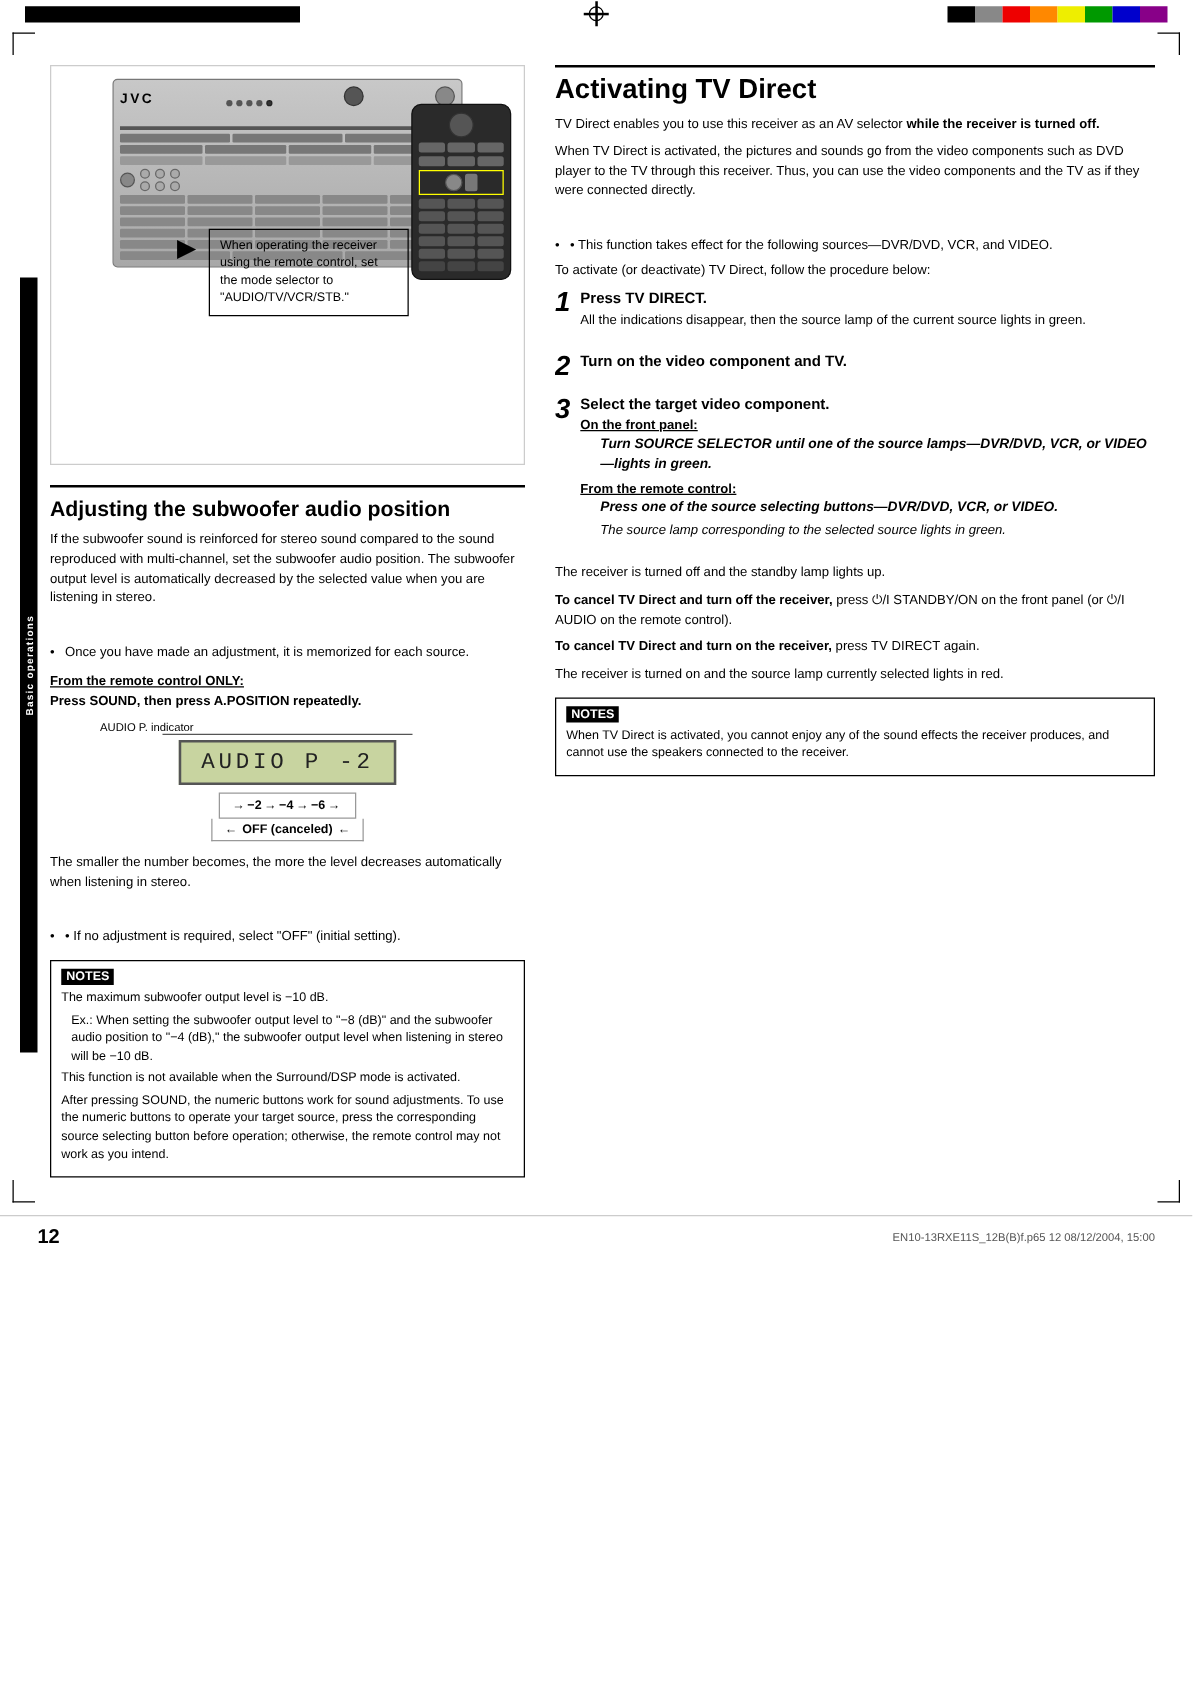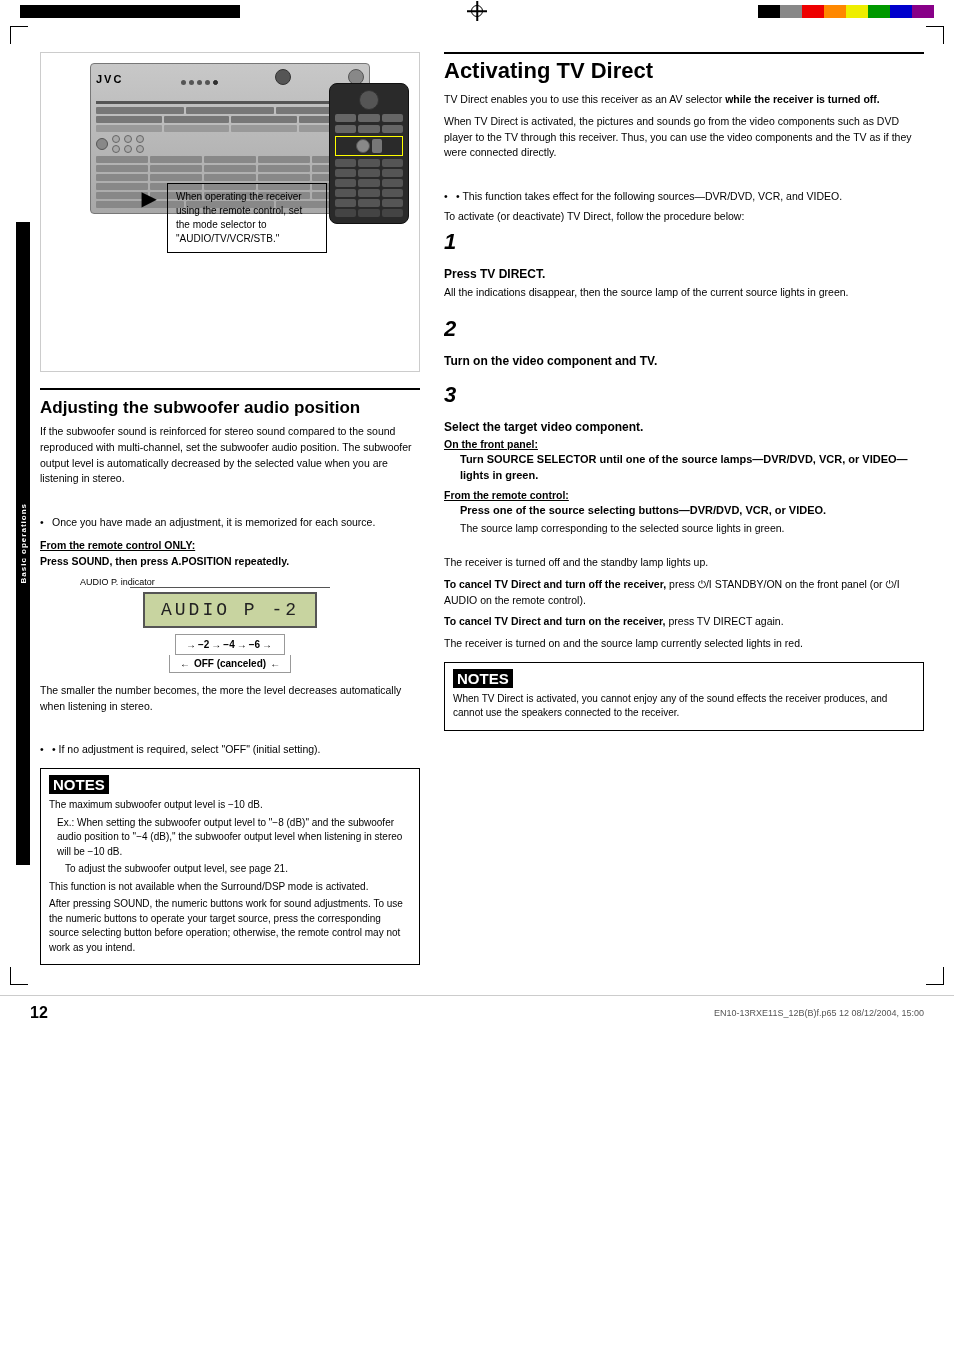--- a/index.html
+++ b/index.html
@@ -73,21 +73,21 @@
     }
 
     
     .notes-box {
       border: 1px solid #000;
       padding: 6px 8px;
       margin-top: 8px;
     }
     .notes-title {
       font-weight: bold;
-      font-size: 15px;
+      font-size: 10px;
       background: #000;
       color: #fff;
       padding: 1px 4px;
       display: inline-block;
       margin-bottom: 4px;
     }
     .notes-text {
       font-size: 10px;
       line-height: 1.45;
       margin-bottom: 3px;
@@ -119,21 +119,20 @@
     .step-number {
       font-size: 22px;
       font-weight: bold;
       font-style: italic;
       float: left;
       margin-right: 8px;
       line-height: 1;
     }
     .step-content {
       overflow: hidden;
-      margin-top: 36px;
     }
     .step-heading {
       font-weight: bold;
       font-size: 12px;
       margin-bottom: 4px;
     }
     .step-subheading {
       font-weight: bold;
       font-size: 10.5px;
       margin-bottom: 2px;
@@ -174,21 +173,21 @@
     
     .footer {
       display: flex;
       justify-content: space-between;
       align-items: center;
       padding: 8px 30px;
       border-top: 1px solid #ccc;
       margin-top: 10px;
     }
 
-    .indent { padding-left: 16px; }
+    .indent { padding-left: 16px; font-style: italic; }
 
     
     .from-remote-only {
       font-weight: bold;
       font-size: 10.5px;
       text-decoration: underline;
       margin-bottom: 4px;
     }
   </style>
 </head>
@@ -430,23 +429,20 @@
       <div class="bullet-item">• If no adjustment is required, select "OFF" (initial setting).</div>
 
       <div class="notes-box" style="margin-top:10px;">
         <div class="notes-title">NOTES</div>
         <div class="notes-text">
           <span>The maximum subwoofer output level is −10 dB.</span>
         </div>
         <div class="notes-text" style="padding-left:8px;">
           <span>Ex.:  When setting the subwoofer output level to "−8 (dB)" and the subwoofer audio position to "−4 (dB)," the subwoofer output level when listening in stereo will be −10 dB.</span>
         </div>
-        <div class="notes-text" style="padding-left:16px;">
-          <span>To adjust the subwoofer output level, see page 21.</span>
-        </div>
         <div class="notes-text">
           <span>This function is not available when the Surround/DSP mode is activated.</span>
         </div>
         <div class="notes-text">
           <span>After pressing SOUND, the numeric buttons work for sound adjustments. To use the numeric buttons to operate your target source, press the corresponding source selecting button before operation; otherwise, the remote control may not work as you intend.</span>
         </div>
       </div>
     </div>
 
     <div class="right-column" style="position:relative;">

